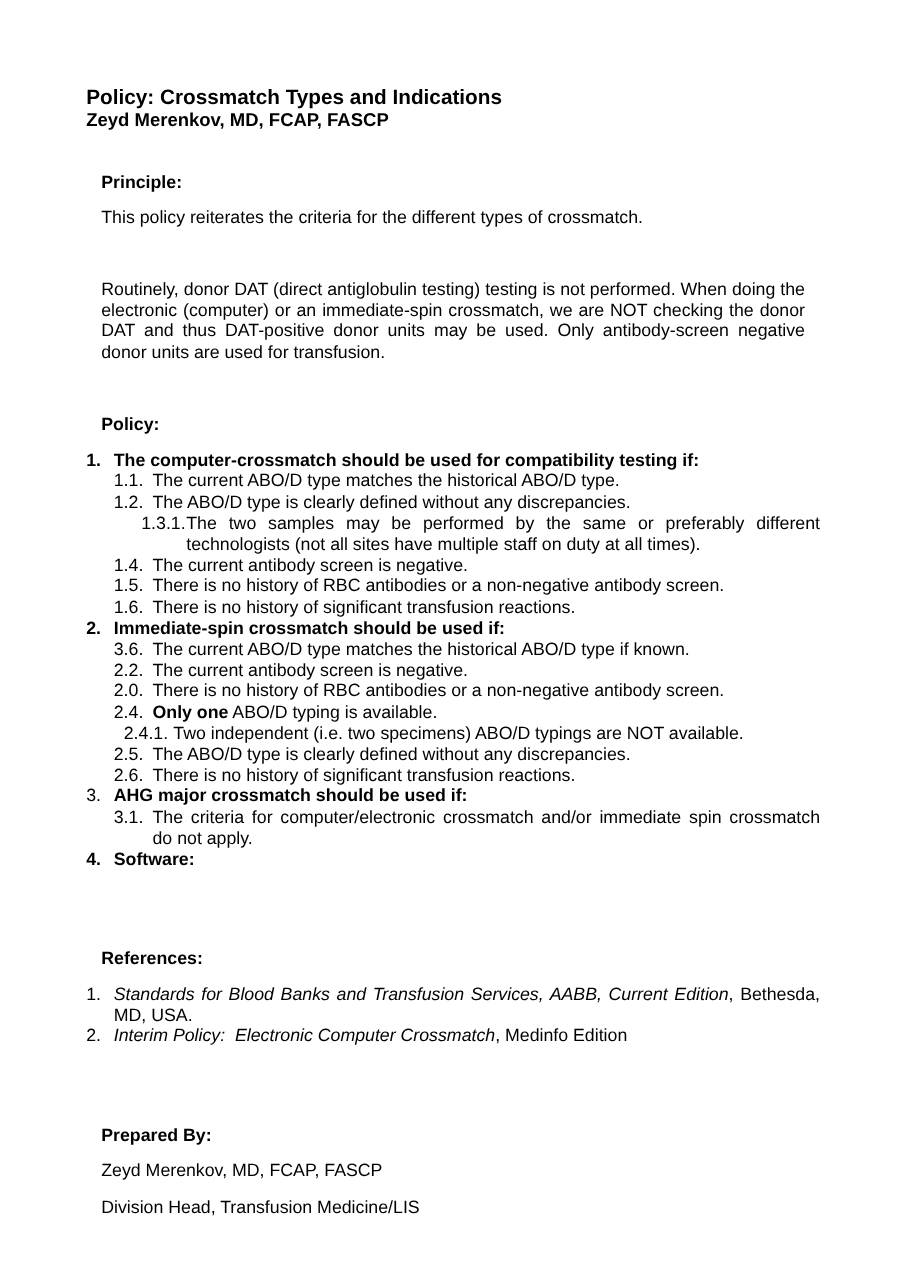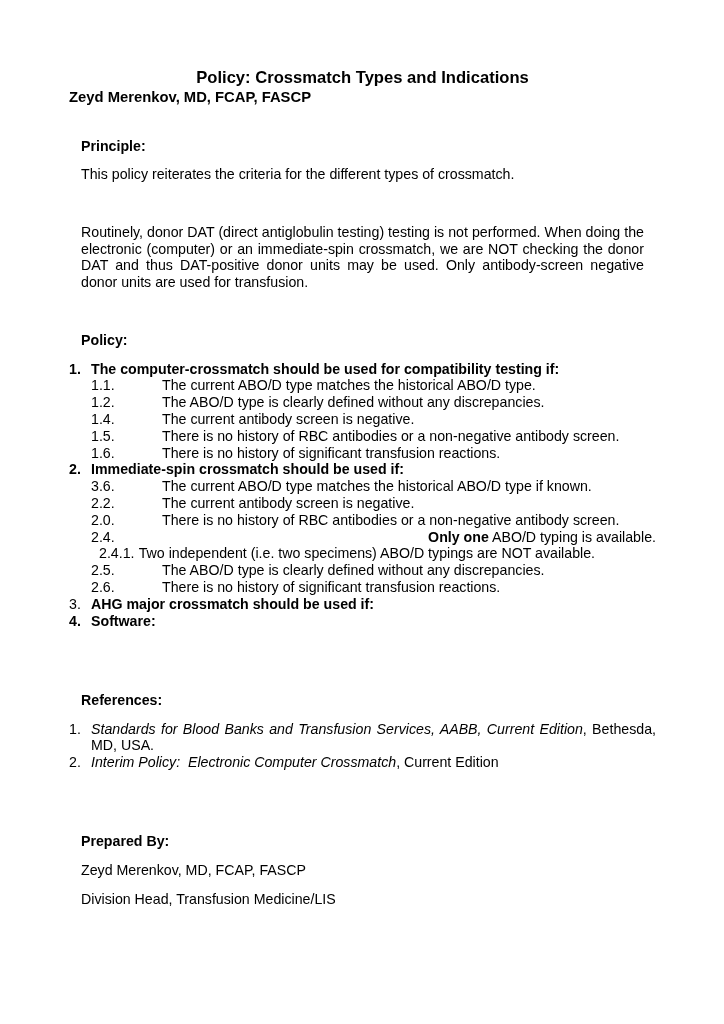--- a/index.html
+++ b/index.html
@@ -1,28 +1,28 @@
 <!DOCTYPE html>
 <html><head>
 <meta charset="utf-8">
 <style>
   html, body { margin: 0; padding: 0; background: #ffffff; }
   body { width: 724px; height: 1024px; position: relative; overflow: hidden;
          font-family: "Liberation Sans", sans-serif; color: #000; }
   .page { position: absolute; left: 69px; top: 68px; width: 587px; font-size: 14.2px; line-height: 16.8px; }
-  .title { font-weight: bold; font-size: 16.6px; line-height: 19.5px; text-align: center; }
+  .title { font-weight: bold; font-size: 16.6px; line-height: 19.5px; }
   .subtitle { font-weight: bold; font-size: 14.8px; line-height: 19px; }
   .h { font-weight: bold; }
   p { margin: 12px; }
   .just { text-align: justify; }
   .gap { height: 16.8px; }
   .row { display: flex; }
   .l1 .num { width: 22px; flex: none; }
   .l1 .txt { flex: 1; }
-  .l2 { padding-left: 22px; gap: 40px; }
+  .l2 { padding-left: 22px; }
   .l2 .num { width: 31px; flex: none; }
   .l2 .txt { flex: 1; text-align: justify; }
   .l3 { padding-left: 44px; }
   .l3 .num { width: 31px; flex: none; }
   .l3 .txt { flex: 1; text-align: justify; }
   .b { font-weight: bold; }
   .i { font-style: italic; }
   .ref .num { width: 22px; flex: none; }
   .ref .txt { flex: 1; text-align: justify; }
 </style>
@@ -48,20 +48,24 @@
     <span class="txt">The computer-crossmatch should be used for compatibility testing if:</span>
   </div>
   <div class="row l2">
     <span class="num">1.1.</span>
     <span class="txt">The current ABO/D type matches the historical ABO/D type.</span>
   </div>
   <div class="row l2">
     <span class="num">1.2.</span>
     <span class="txt">The ABO/D type is clearly defined without any discrepancies.</span>
   </div>
+  <div class="row l3">
+    <span class="num" style="width:36px">1.3.1.</span>
+    <span class="txt">The two samples may be performed by the same or preferably different technologists (not all sites have multiple staff on duty at all times).</span>
+  </div>
   <div class="row l2">
     <span class="num">1.4.</span>
     <span class="txt">The current antibody screen is negative.</span>
   </div>
   <div class="row l2">
     <span class="num">1.5.</span>
     <span class="txt">There is no history of RBC antibodies or a non-negative antibody screen.</span>
   </div>
   <div class="row l2">
     <span class="num">1.6.</span>
@@ -79,57 +83,61 @@
   <div class="row l2">
     <span class="num">2.2.</span>
     <span class="txt">The current antibody screen is negative.</span>
   </div>
   <div class="row l2">
     <span class="num">2.0.</span>
     <span class="txt">There is no history of RBC antibodies or a non-negative antibody screen.</span>
   </div>
   <div class="row l2">
     <span class="num">2.4.</span>
-    <span class="txt" style="text-align:right"><span class="b">Only one</span><span> ABO/D typing is available.</span></span>
+    <span class="txt" style="text-align:left"><span class="b">Only one</span><span> ABO/D typing is available.</span></span>
   </div>
   <div class="row l3" style="padding-left:30px">
     <span class="num" style="width:36px">2.4.1.</span>
     <span class="txt" style="white-space:pre"> Two independent (i.e. two specimens) ABO/D typings are NOT available.</span>
   </div>
   <div class="row l2">
     <span class="num">2.5.</span>
     <span class="txt">The ABO/D type is clearly defined without any discrepancies.</span>
   </div>
   <div class="row l2">
     <span class="num">2.6.</span>
     <span class="txt">There is no history of significant transfusion reactions.</span>
   </div>
 
   <div class="row l1">
     <span class="num">3.</span>
     <span class="txt b">AHG major crossmatch should be used if:</span>
   </div>
+  <div class="row l2">
+    <span class="num">3.1.</span>
+    <span class="txt">The criteria for computer/electronic crossmatch and/or immediate spin crossmatch do not apply.</span>
+  </div>
 
   <div class="row l1 b">
     <span class="num">4.</span>
     <span class="txt">Software:</span>
   </div>
 
   <div class="gap"></div>
   <div class="gap"></div>
   <div class="gap"></div>
 
   <p class="h">References:</p>
   <div class="row ref">
     <span class="num">1.</span>
     <span class="txt"><span class="i">Standards for Blood Banks and Transfusion Services, AABB, Current Edition</span><span>, Bethesda, MD, USA.</span></span>
   </div>
   <div class="row ref">
     <span class="num">2.</span>
-    <span class="txt" style="white-space:pre-wrap"><span class="i">Interim Policy:  Electronic Computer Crossmatch</span><span>, Current Edition</span></span>
+    <span class="txt" style="white-space:pre-wrap"><span class="i">Interim Policy:  Electronic Computer Crossmatch</span><span>, Medinfo Edition</span></span>
   </div>
 
   <div class="gap"></div>
   <div class="gap"></div>
   <div class="gap"></div>
 
   <p class="h">Prepared By:</p>
   <p>Zeyd Merenkov, MD, FCAP, FASCP</p>
   <p>Division Head, Transfusion Medicine/LIS</p>
 </div>

